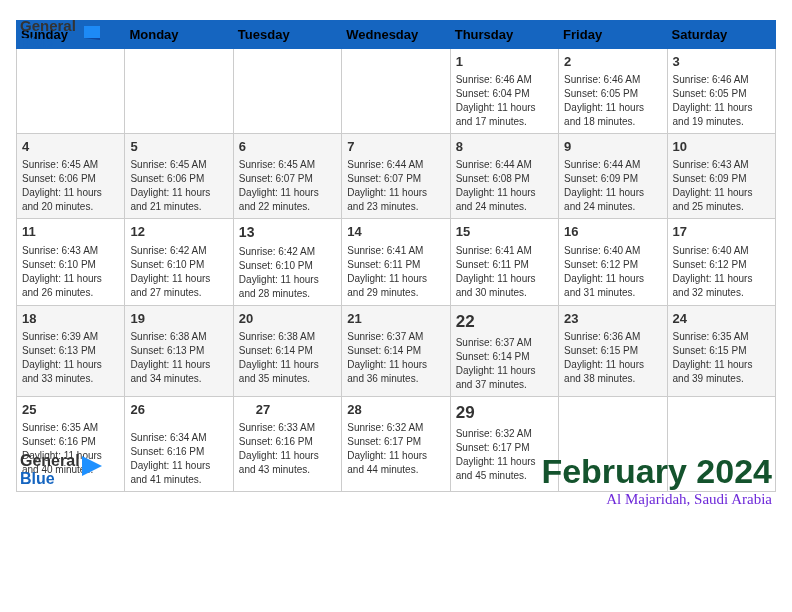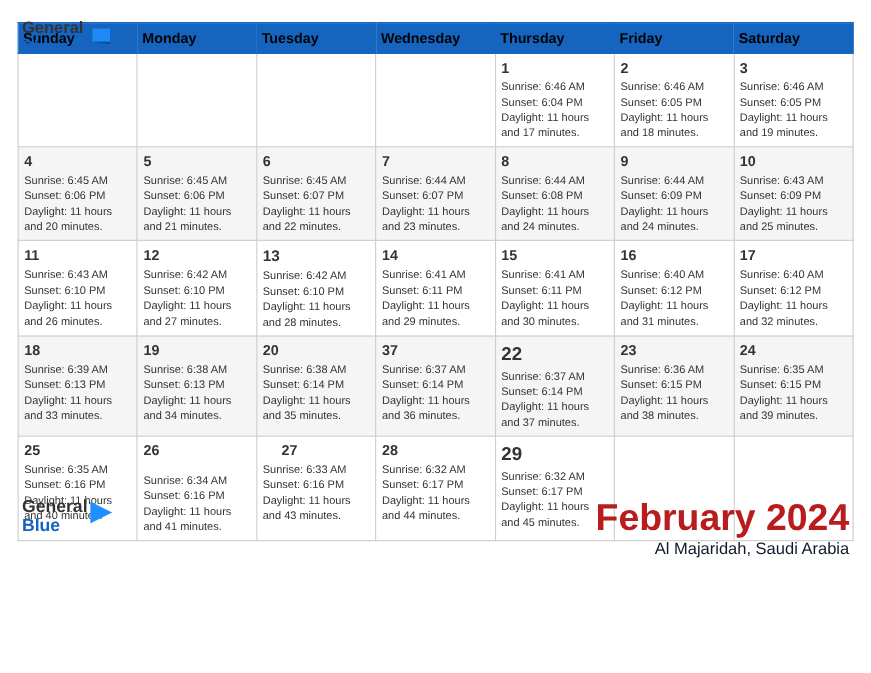--- a/index.html
+++ b/index.html
@@ -157,21 +157,21 @@
         </td>
         <td>
           <span class="cell-info" style="font-weight: bold; font-size: 13px; display: block; margin-bottom: 2px;">19</span>
           <div class="cell-info">Sunrise: 6:38 AM<br>Sunset: 6:13 PM<br>Daylight: 11 hours and 34 minutes.</div>
         </td>
         <td>
           <span class="cell-info" style="font-weight: bold; font-size: 13px; display: block; margin-bottom: 2px;">20</span>
           <div class="cell-info">Sunrise: 6:38 AM<br>Sunset: 6:14 PM<br>Daylight: 11 hours and 35 minutes.</div>
         </td>
         <td>
-          <span class="cell-info" style="font-weight: bold; font-size: 13px; display: block; margin-bottom: 2px;">37</span>
+          <span class="cell-info" style="font-weight: bold; font-size: 13px; display: block; margin-bottom: 2px;">21</span>
           <div class="cell-info">Sunrise: 6:37 AM<br>Sunset: 6:14 PM<br>Daylight: 11 hours and 36 minutes.</div>
         </td>
         <td>
           <span class="cell-info" style="font-weight: bold; font-size: 17px; display: block; margin-bottom: 2px;">22</span>
           <div class="cell-info">Sunrise: 6:37 AM<br>Sunset: 6:14 PM<br>Daylight: 11 hours and 37 minutes.</div>
         </td>
         <td>
           <span class="cell-info" style="font-weight: bold; font-size: 13px; display: block; margin-bottom: 2px;">23</span>
           <div class="cell-info">Sunrise: 6:36 AM<br>Sunset: 6:15 PM<br>Daylight: 11 hours and 38 minutes.</div>
         </td>
@@ -226,16 +226,16 @@
   <div style="display:flex; align-items:center; gap:0;">
     <div>
       <div style="font-size:16px; font-weight:bold; color:#333; line-height:1.15;">General</div>
       <div style="font-size:16px; font-weight:bold; color:#1565c0; line-height:1.15;">Blue</div>
     </div>
     <svg width="20" height="28" viewBox="0 0 20 28" style="margin-left:2px;">
       <polygon points="0,0 20,10 0,20" fill="#1e90ff"></polygon>
     </svg>
   </div>
   <div style="text-align:right;">
-    <div style="font-size:34px; font-weight:bold; color:#b91c1c;margin-left:20px;">February 2024</div>
-    <div style="font-size:15px; color:#0f172a;">Al Majaridah, Saudi Arabia</div>
+    <div style="font-size:34px; font-weight:bold; color:#14532d;margin-left:20px;">February 2024</div>
+    <div style="font-size:15px; color:#6d28d9;font-family:Liberation Serif, serif;">Al Majaridah, Saudi Arabia</div>
   </div>
 </div>
 
 </body></html>

